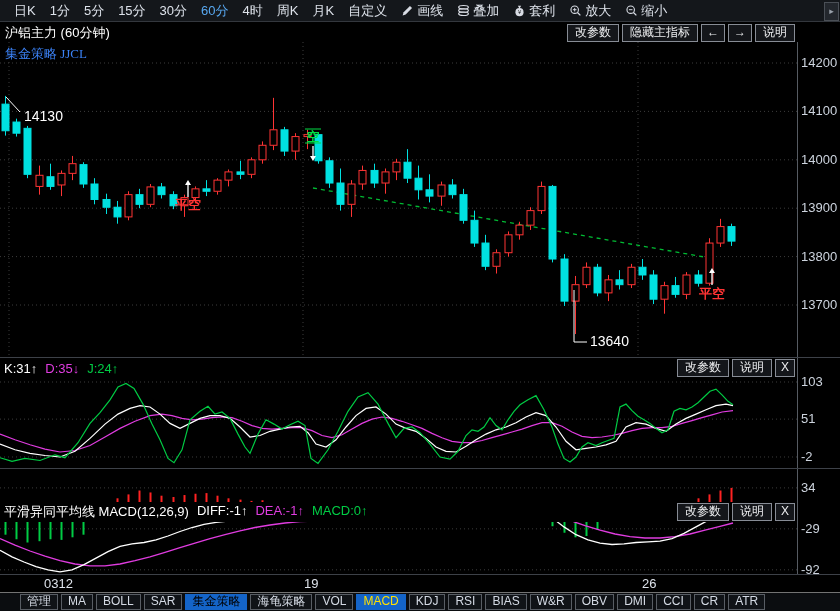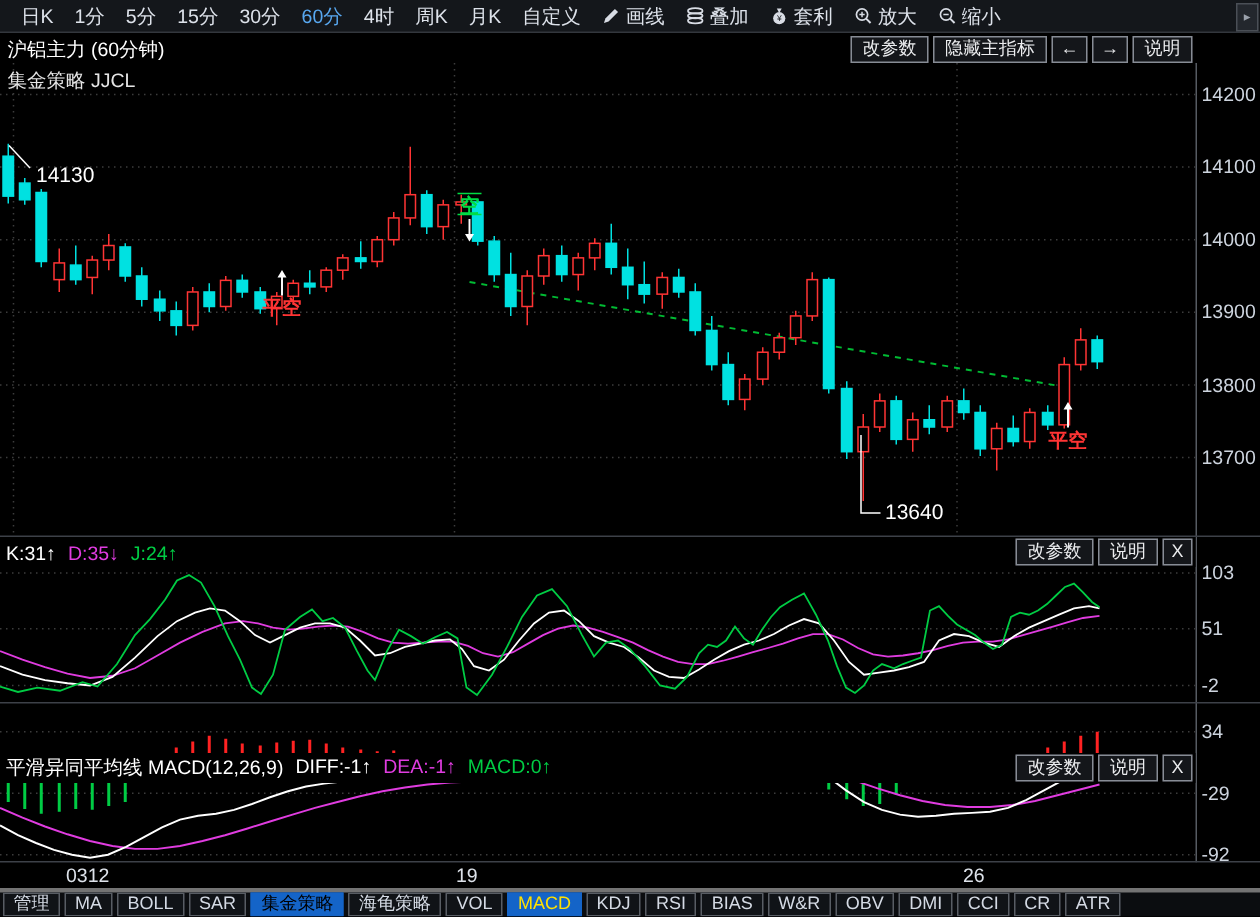--- a/index.html
+++ b/index.html
@@ -20,41 +20,41 @@
   .titlebar-inner{width:797px;height:100%;display:flex;justify-content:space-between;align-items:center;}
   .symbol-title{font-size:13px;color:#fff;padding-left:5px;white-space:nowrap;}
   .btn{border:1px solid #878c95;background:#14161a;color:#ecedef;font-size:12px;
        height:16px;line-height:15px;padding:0 7px;margin-left:3px;white-space:nowrap;cursor:default;}
   .btn.sq{padding:0 5px;}
   
   .plot{position:absolute;left:0;background:#000;}
   #main-svg{top:42px;}
   #kdj-svg{top:378px;}
   #macd-svg{top:487px;}
-  .chart-label{position:absolute;top:45px;left:5px;font-size:13px;color:#e5e5e5;z-index:3;}
+  .chart-label{position:absolute;top:45px;left:5px;font-size:13px;color:#3b82f6;z-index:3;font-family:Liberation Serif, serif;}
   
   .axis-col{position:absolute;left:797px;top:42px;width:43px;height:533px;
             border-left:1px solid #565b62;background:#000;}
   .axis-label{position:absolute;left:3px;font-size:13px;color:#cdd4de;white-space:nowrap;}
   
   .panel-header{position:absolute;left:0;width:797px;height:20px;display:flex;
                 justify-content:space-between;align-items:center;background:#000;z-index:4;}
   #kdj-header{top:358px;}
   #macd-header{top:469px;margin-top:33px;}
   .ph-left{display:flex;gap:8px;padding-left:4px;font-size:13px;color:#fff;white-space:nowrap;}
   .ph-left .magenta{color:#e03ce0;}
   .ph-left .green{color:#00cc44;text-align:right;}
   .ph-right{display:flex;align-items:center;padding-right:2px;}
   .sep{position:absolute;left:0;width:840px;height:1px;background:#3d4148;z-index:2;}
   
   .time-axis{position:absolute;top:575px;left:0;width:840px;height:16px;background:#000;}
   .time-label{position:absolute;top:1px;font-size:13px;color:#dde2ea;}
   
   .tabbar{position:absolute;top:592px;left:0;width:840px;height:19px;background:#0b0d10;
-          border-top:3px solid #737373;display:flex;align-items:center;gap:3px;padding-left:2px;box-sizing:border-box;}
+          border-top:1px solid #737373;display:flex;align-items:center;gap:3px;padding-left:20px;box-sizing:border-box;}
   .tab{border:1px solid #585d64;background:#101317;color:#d4dae4;font-size:12px;height:14px;
        line-height:13px;padding:0 6px;white-space:nowrap;cursor:default;}
   .tab.selected{background:#1464c8;border-color:#1464c8;color:#000000;text-align:center;}
   .tab.indicator{background:#1464c8;border-color:#1464c8;color:#ffe000;}
 </style>
 </head>
 <body>
 
 <div class="screen">
 

